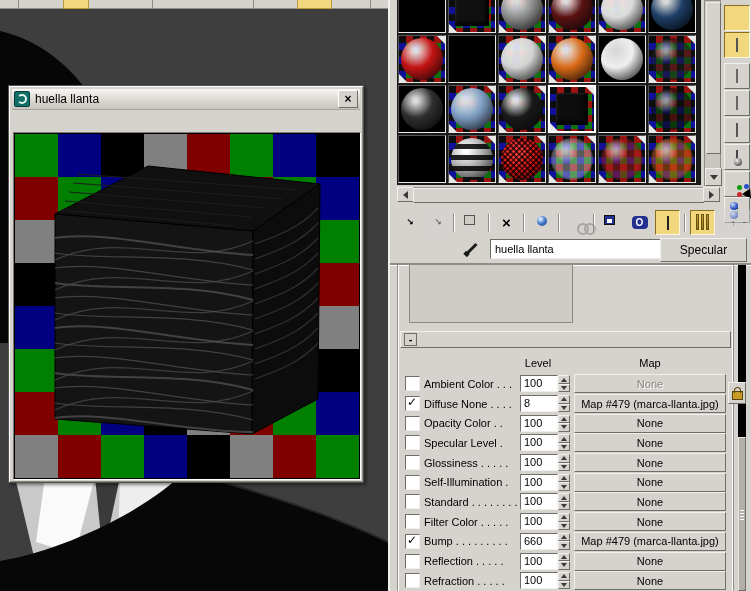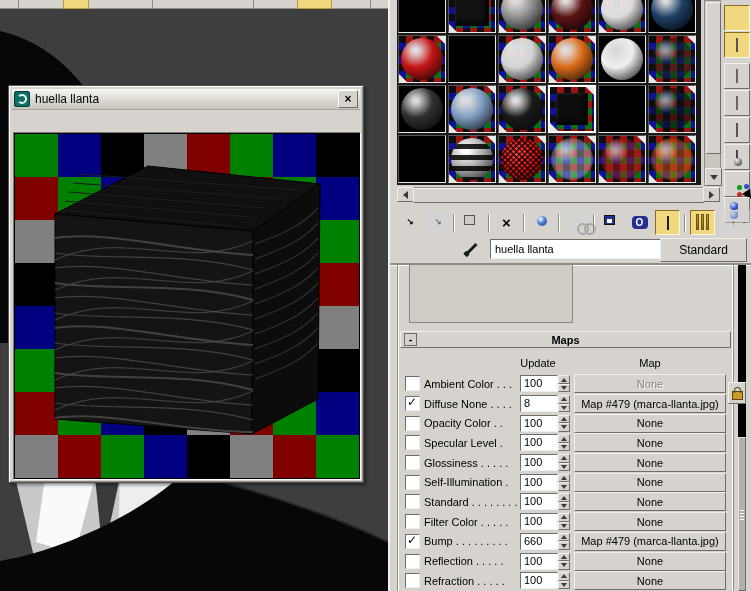--- a/index.html
+++ b/index.html
@@ -475,35 +475,34 @@
       <span class="eyedropper">
         <span class="shaft"></span>
           <span class="tip"></span>
       </span>
       <div class="combo">
         <span class="val">huella llanta</span>
         <span class="drop">
             <span class="tri-down" style="margin-top:3px"></span>
           </span>
       </div>
-      <span class="btn std-btn">Standard</span>
+      <span class="btn std-btn">Specular</span>
     </div>
 
     <div class="roll-sep"></div>
 
     <div class="roll-area">
       <div class="roll-edge-l"></div>
       <div class="roll-edge-r"></div>
       <div class="partial-box"></div>
 
       <div class="maps-header">
         <span class="minus-box">-</span>
-        <span class="rtitle">Maps</span>
       </div>
-      <div class="col-amount">Update</div>
+      <div class="col-amount">Level</div>
       <div class="col-map">Map</div>
 
       <div class="maps-rows" id="mapsRows">
           <div class="map-row">
             <span class="cb"></span>
             <span class="row-label">Ambient Color . . .</span>
             <span class="amount-field">100</span>
             <span class="spinner">
               <span>
                 <i class="spin-up"></i>

